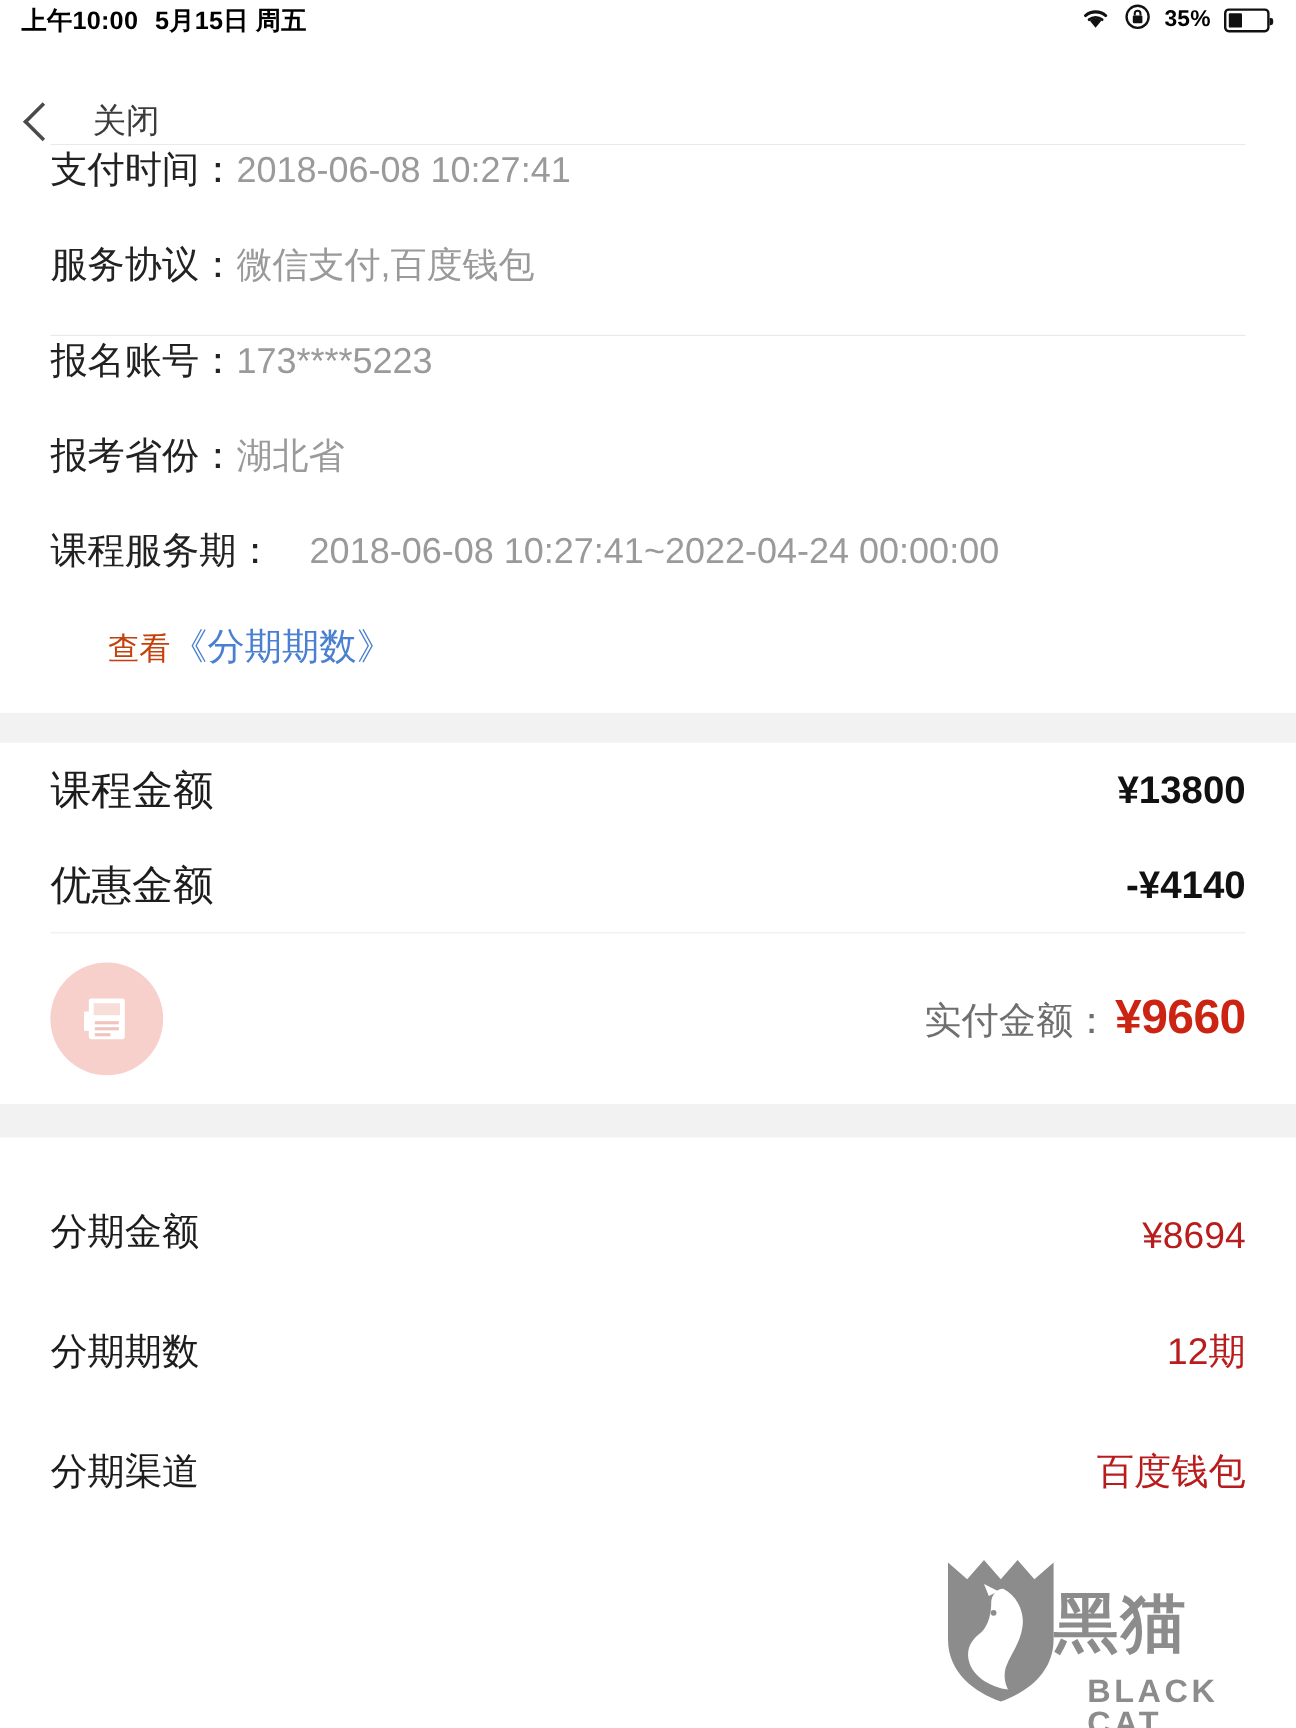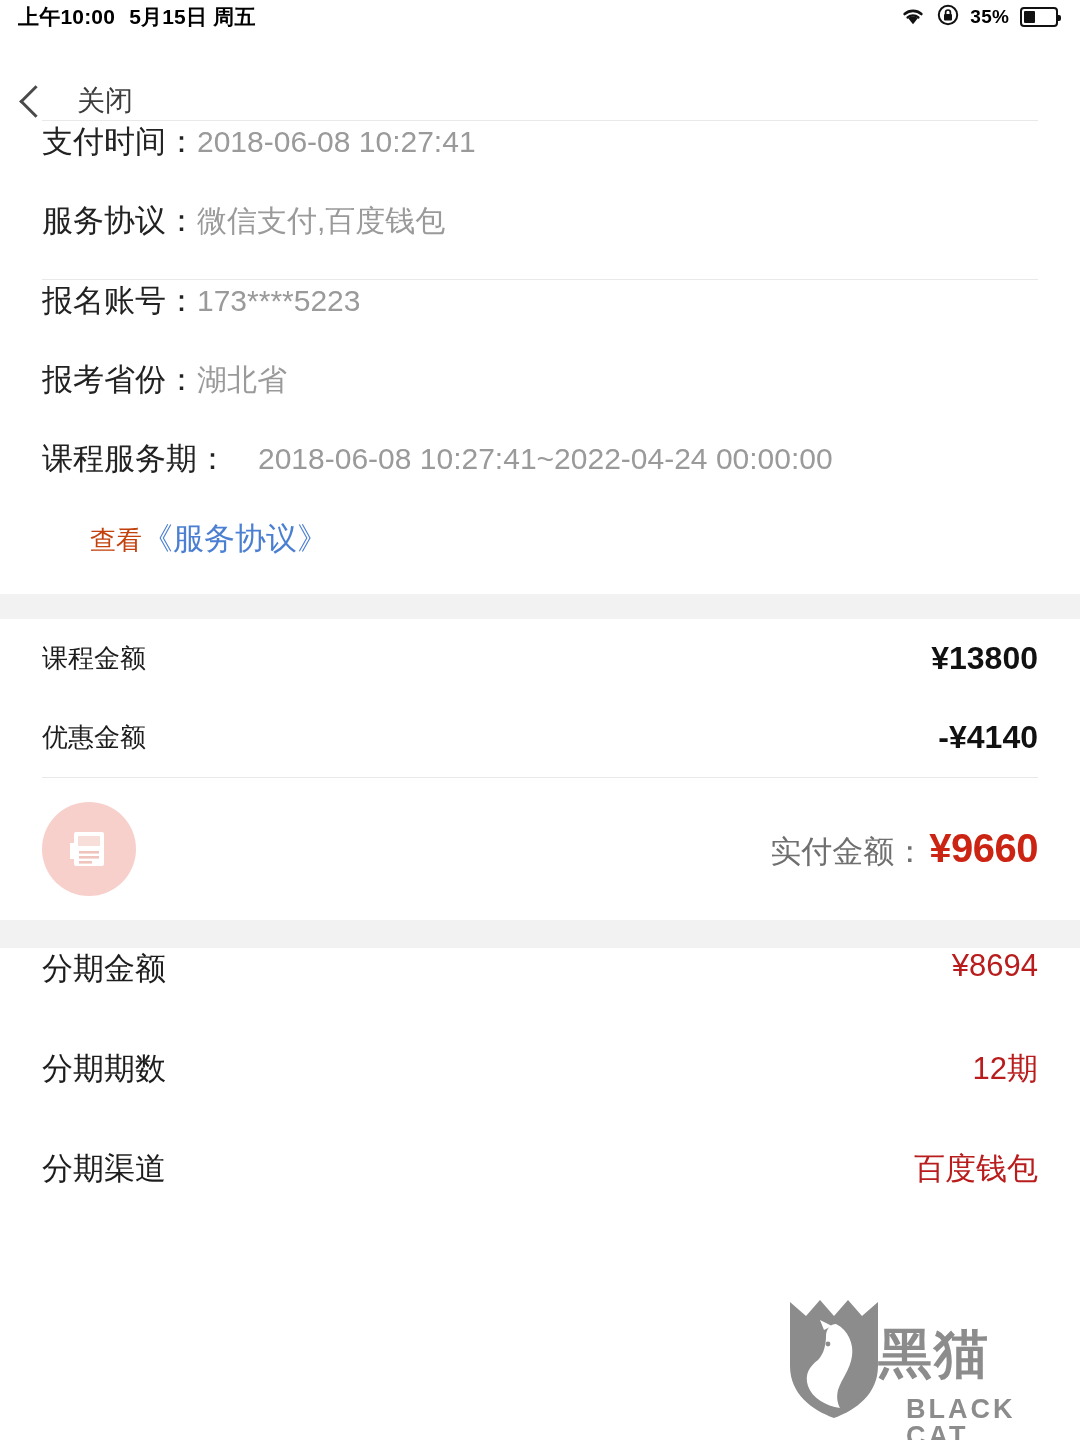--- a/index.html
+++ b/index.html
@@ -156,21 +156,21 @@
 
   
   .amount-block { padding: 0 42px; }
   .amt-row {
     display: flex;
     align-items: center;
     justify-content: space-between;
     height: 79px;
   }
   .amt-label {
-    font-size: 26px;
+    font-size: 34px;
     color: #1d1d1d;
   }
   .amt-value {
     font-size: 32px;
     font-weight: bold;
     color: #111;
   }
 
   
   .paid-row {
@@ -202,21 +202,21 @@
     font-size: 40px;
     font-weight: bold;
     color: #cc2413;
     letter-spacing: -0.5px;
   }
 
   
   .inst-block { padding: 0 42px; }
   .inst-row {
     display: flex;
-    align-items: flex-start;
+    align-items: flex-end;
     justify-content: space-between;
     height: 100px;
   }
   .inst-label {
     font-size: 31px;
     color: #1d1d1d;
   }
   .inst-value {
     font-size: 31px;
     color: #b91c1c;
@@ -313,21 +313,21 @@
   <div class="info-row">
     <span class="info-label">报考省份：</span>
     <span class="info-value">湖北省</span>
   </div>
   <div class="info-row tall">
     <span class="info-label">课程服务期：</span>
     <span class="info-value">2018-06-08 10:27:41~2022-04-24 00:00:00</span>
   </div>
   <div class="agreement-row">
     <span class="agreement-prefix">查看</span>
-    <span class="agreement-link">《服务协议》</span>
+    <span class="agreement-link">《分期期数》</span>
   </div>
 </div>
 
 <div class="gap-band band-1"></div>
 
 <div class="card amount-block">
   <div class="amt-row">
     <span class="amt-label">课程金额</span>
     <span class="amt-value">¥13800</span>
   </div>

